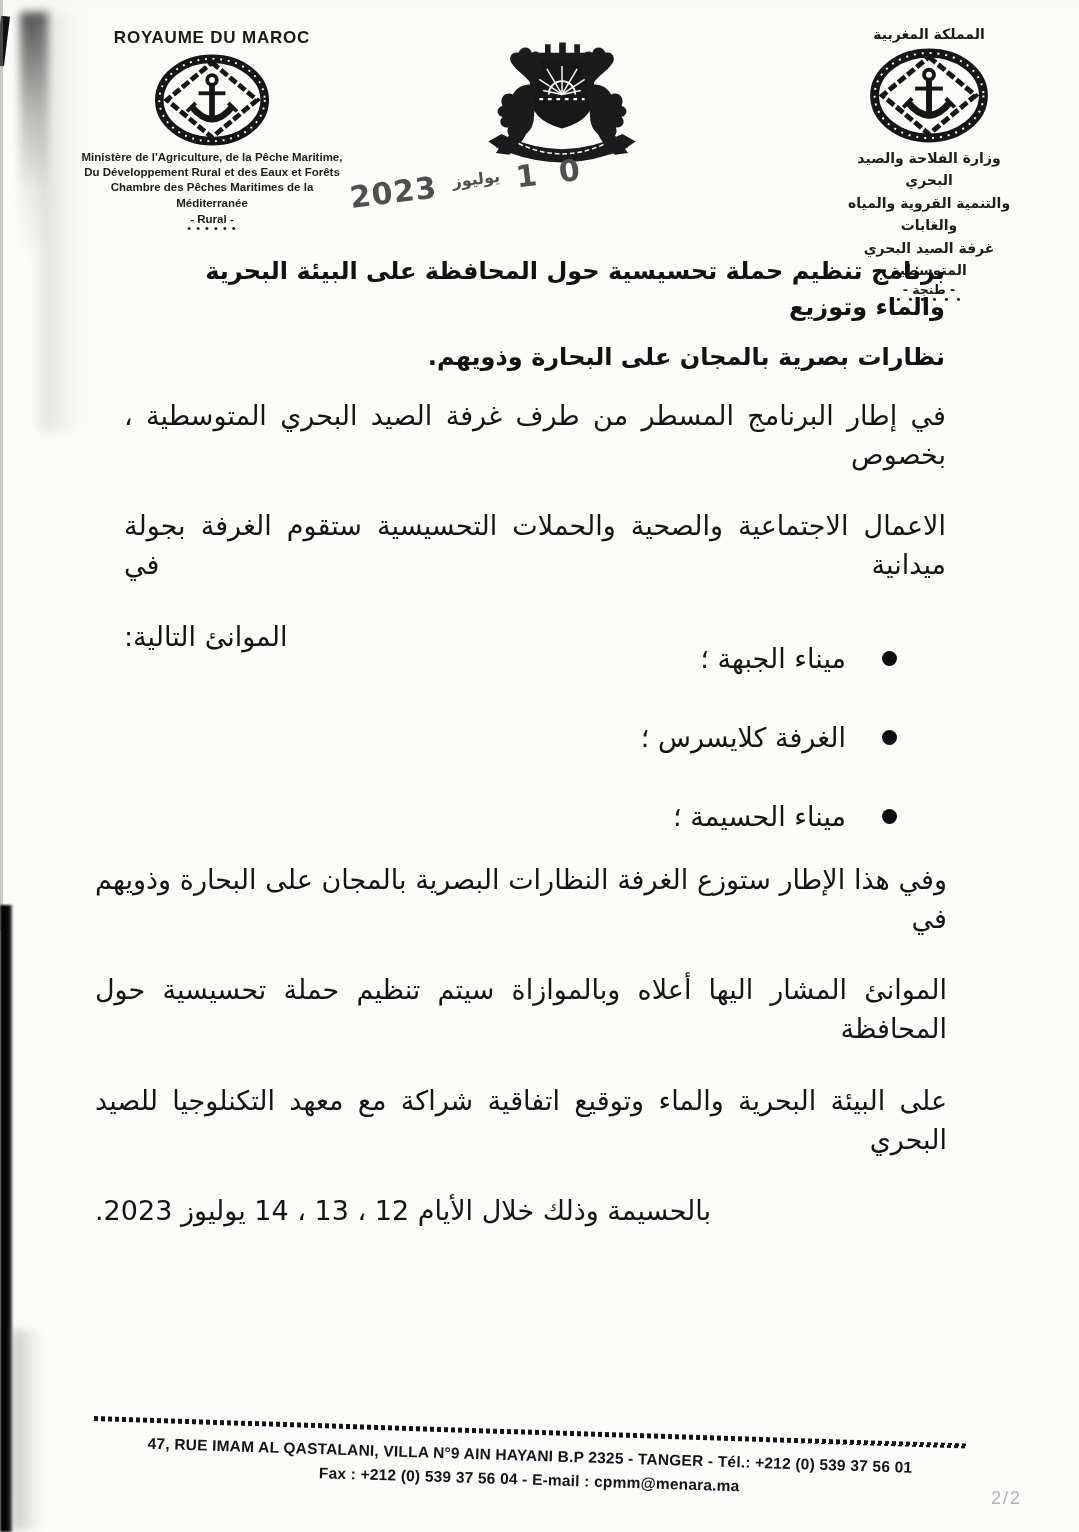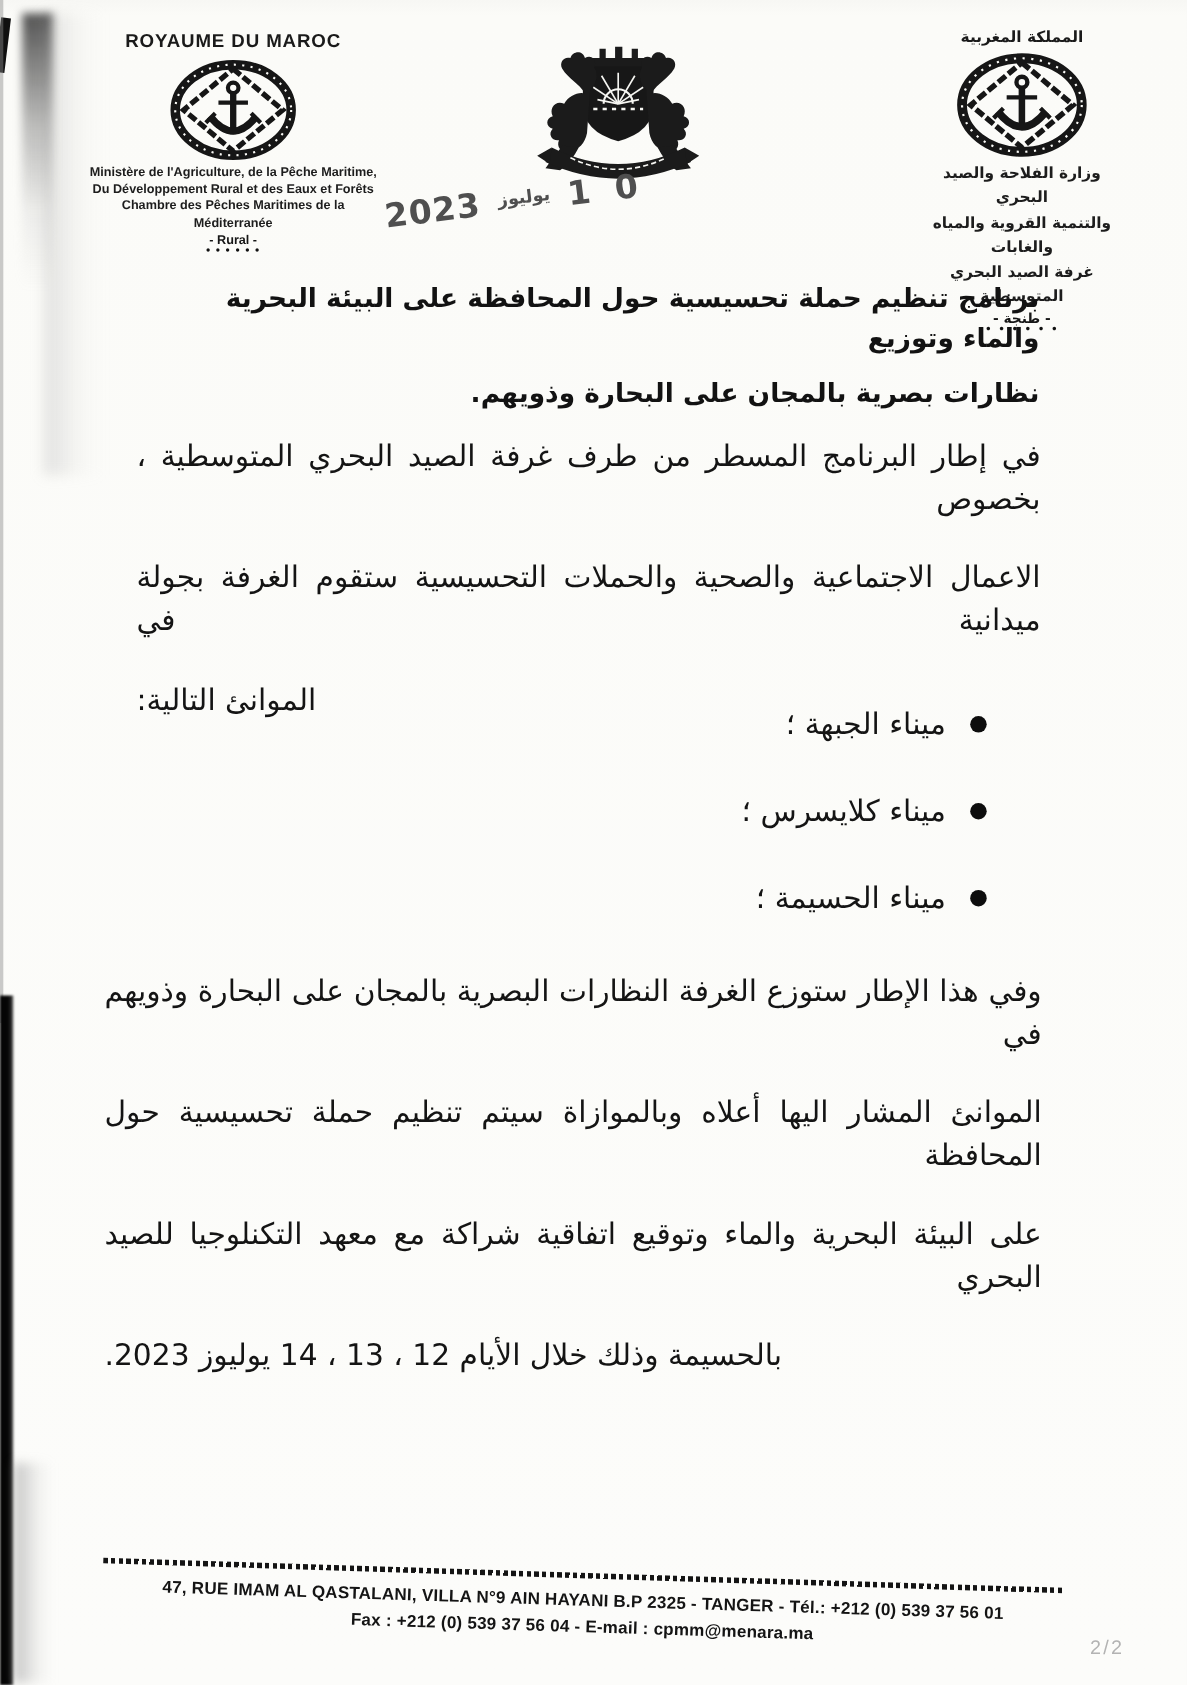--- a/index.html
+++ b/index.html
@@ -58,24 +58,24 @@
   .title-block{position:absolute;left:135px;top:253px;width:810px;direction:rtl;
     font-weight:bold;font-size:24px;color:#121212;}
   .title-block .tl{line-height:1.5;margin-bottom:14px;}
 
   .para{direction:rtl;font-size:27px;color:#141414;}
   .para .ln{line-height:1.45;margin-bottom:32px;}
   .ln.just{text-align:justify;text-align-last:justify;}
   .ln.rt{text-align:left;}
 
   .para1{position:absolute;left:124px;top:396px;width:822px;}
-  .para2{position:absolute;left:95px;top:882px;width:852px;}
+  .para2{position:absolute;left:95px;top:860px;width:852px;}
 
   .bullets{position:absolute;right:182px;top:640px;direction:rtl;font-size:27px;color:#141414;}
-  .b-item{display:flex;align-items:center;gap:22px;margin-bottom:41px;}
+  .b-item{display:flex;align-items:center;gap:36px;margin-bottom:41px;}
   .b-dot{width:15px;height:15px;border-radius:50%;background:#0d0d0d;flex:0 0 auto;}
   .b-txt{line-height:1.4;}
 
   
   .footer{position:absolute;left:92px;top:1416px;width:878px;
     transform:rotate(1.8deg);transform-origin:0 0;
     font-family:"Liberation Sans",sans-serif;text-align:center;color:#141414;}
   .f-sep{height:5px;margin:0 2px 9px 2px;
     background:repeating-linear-gradient(90deg,#141414 0 4px,transparent 4px 7px);}
   .f-line{font-size:15.5px;font-weight:bold;letter-spacing:.2px;line-height:1.55;}
@@ -184,21 +184,21 @@
     <div class="ln rt">الموانئ التالية:</div>
   </div>
 
   <div class="bullets">
     <div class="b-item">
       <span class="b-dot"></span>
       <span class="b-txt">ميناء الجبهة ؛</span>
     </div>
     <div class="b-item">
       <span class="b-dot"></span>
-      <span class="b-txt">ميناء كلايسرس ؛</span>
+      <span class="b-txt">الغرفة كلايسرس ؛</span>
     </div>
     <div class="b-item">
       <span class="b-dot"></span>
       <span class="b-txt">ميناء الحسيمة ؛</span>
     </div>
   </div>
 
   <div class="para para2">
     <div class="ln just">وفي هذا الإطار ستوزع الغرفة النظارات البصرية بالمجان على البحارة وذويهم في</div>
     <div class="ln just">الموانئ المشار اليها أعلاه وبالموازاة سيتم تنظيم حملة تحسيسية حول المحافظة</div>

